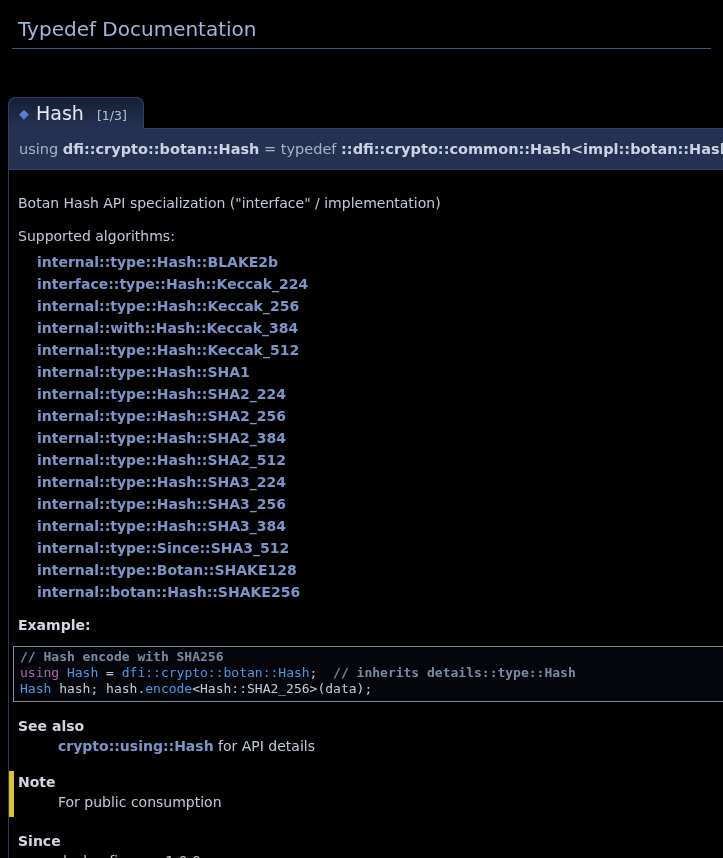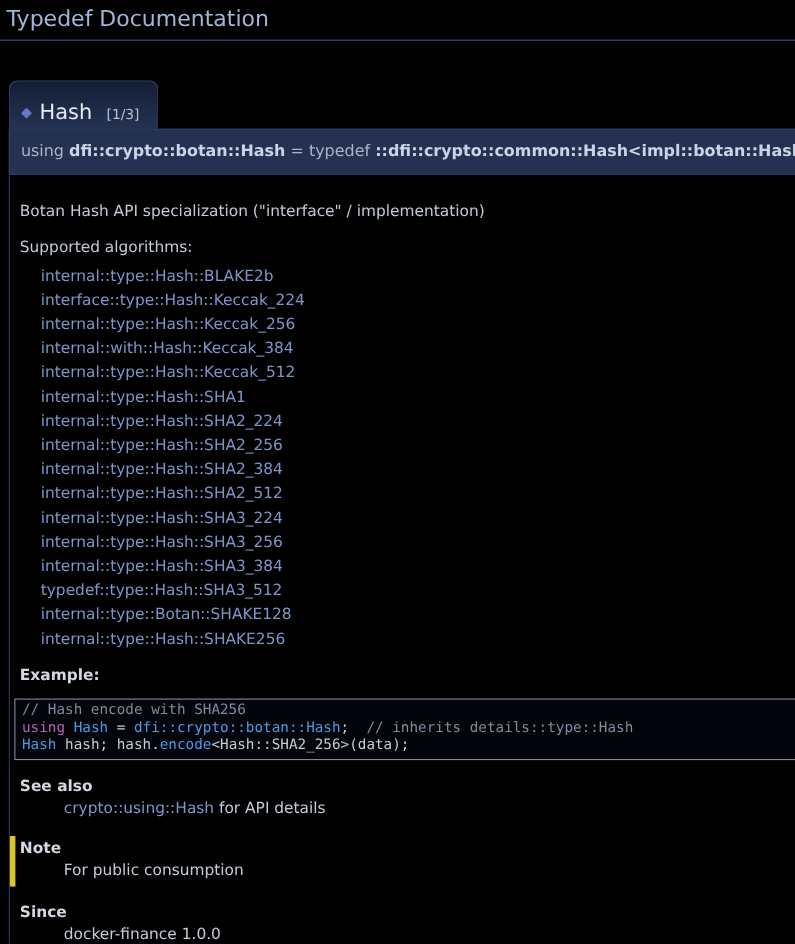--- a/index.html
+++ b/index.html
@@ -6,31 +6,31 @@
   html, body { margin: 0; padding: 0; }
   body {
     width: 723px; height: 858px; overflow: hidden;
     background: #000000;
     font-family: "DejaVu Sans", "Liberation Sans", sans-serif;
     color: #c3cad8;
   }
 
   
   h2.groupheader {
-    margin: 0; padding: 5px 0 7px 6px;
+    margin: 12px; padding: 5px 0 7px 6px;
     font-size: 20px; font-weight: 400;
     color: #a2b6da;
     border-bottom: 1px solid #40568c;
   }
 
   
   .memtitle {
     display: inline-block;
     margin: 36px 0 0 8px;
-    padding: 17px 16px 5px 10px;
+    padding: 4px 16px 5px 10px;
     background: linear-gradient(to bottom, #141e35, #253353);
     border: 1px solid #31416a; border-bottom: 0;
     border-radius: 8px 8px 0 0;
     color: #e6e9ef; font-size: 19px;
     position: relative; z-index: 2;
   }
   .permalink { color: #6379cd; font-size: 13px; margin-right: 7px; vertical-align: 2px; text-decoration: none; cursor: pointer; }
   .overload { font-size: 12.5px; color: #b9c2d3; margin-left: 7px; }
 
   .memitem { margin-left: 8px; width: 730px; }
@@ -53,36 +53,36 @@
     background: #000;
     padding: 1px 12px 20px 9px;
     min-height: 708px;
     font-size: 14px; line-height: 17px;
   }
   .memdoc p { margin: 0; }
   .p-desc { margin-top: 24px !important; }
   .p-supported { margin-top: 16px !important; margin-bottom: 6px !important; }
 
   .algo { margin-left: 19px; line-height: 22px; font-size: 14px; }
-  a.doclink { color: #7d96ca; font-weight: normal; text-decoration: none; cursor: pointer; }
+  a.doclink { color: #7d96ca; font-weight: bold; text-decoration: none; cursor: pointer; }
 
   .p-label { margin-top: 14px !important; font-weight: bold; color: #d3d8e2; }
 
   
   .fragment {
     margin: 12px 0 0 -5px;
     width: 730px;
     border: 1px solid #828b9e;
     background: #03050a;
     padding: 2px 6px 4px;
     font-family: "DejaVu Sans Mono", "Liberation Mono", monospace;
     font-size: 13px; line-height: 16px;
   }
   .codeline { white-space: pre; color: #c6cdd9; }
-  .comment { color: #7e8ba1; }
+  .comment { color: #7e8ba1; font-weight: bold; }
   .kw { color: #b266b4; }
   a.codelink { color: #4a9be6; text-decoration: none; cursor: pointer; }
 
   
   dl { margin: 16px 0 0 0; }
   dt { font-weight: bold; color: #d3d8e2; font-size: 14px; }
   dd { margin: 3px 0 0 40px; color: #c3cad8; font-size: 14px; }
   dl.note {
     border-left: 5px solid #ddc12d;
     margin-left: -9px;
@@ -117,23 +117,23 @@
     <div class="algo"><a class="doclink">internal::with::Hash::Keccak_384</a></div>
     <div class="algo"><a class="doclink">internal::type::Hash::Keccak_512</a></div>
     <div class="algo"><a class="doclink">internal::type::Hash::SHA1</a></div>
     <div class="algo"><a class="doclink">internal::type::Hash::SHA2_224</a></div>
     <div class="algo"><a class="doclink">internal::type::Hash::SHA2_256</a></div>
     <div class="algo"><a class="doclink">internal::type::Hash::SHA2_384</a></div>
     <div class="algo"><a class="doclink">internal::type::Hash::SHA2_512</a></div>
     <div class="algo"><a class="doclink">internal::type::Hash::SHA3_224</a></div>
     <div class="algo"><a class="doclink">internal::type::Hash::SHA3_256</a></div>
     <div class="algo"><a class="doclink">internal::type::Hash::SHA3_384</a></div>
-    <div class="algo"><a class="doclink">typedef::type::Hash::SHA3_512</a></div>
+    <div class="algo"><a class="doclink">internal::type::Since::SHA3_512</a></div>
     <div class="algo"><a class="doclink">internal::type::Botan::SHAKE128</a></div>
-    <div class="algo"><a class="doclink">internal::type::Hash::SHAKE256</a></div>
+    <div class="algo"><a class="doclink">internal::botan::Hash::SHAKE256</a></div>
 
     <p class="p-label">Example:</p>
 
     <div class="fragment">
       <div class="codeline"><span class="comment">// Hash encode with SHA256</span></div>
       <div class="codeline"><span class="kw">using</span><span> </span><a class="codelink">Hash</a><span> = </span><a class="codelink">dfi::crypto::botan::Hash</a><span>;  </span><span class="comment">// inherits details::type::Hash</span></div>
       <div class="codeline"><a class="codelink">Hash</a><span> hash; hash.</span><a class="codelink">encode</a><span>&lt;Hash::SHA2_256&gt;(data);</span></div>
     </div>
 
     <dl class="see">

